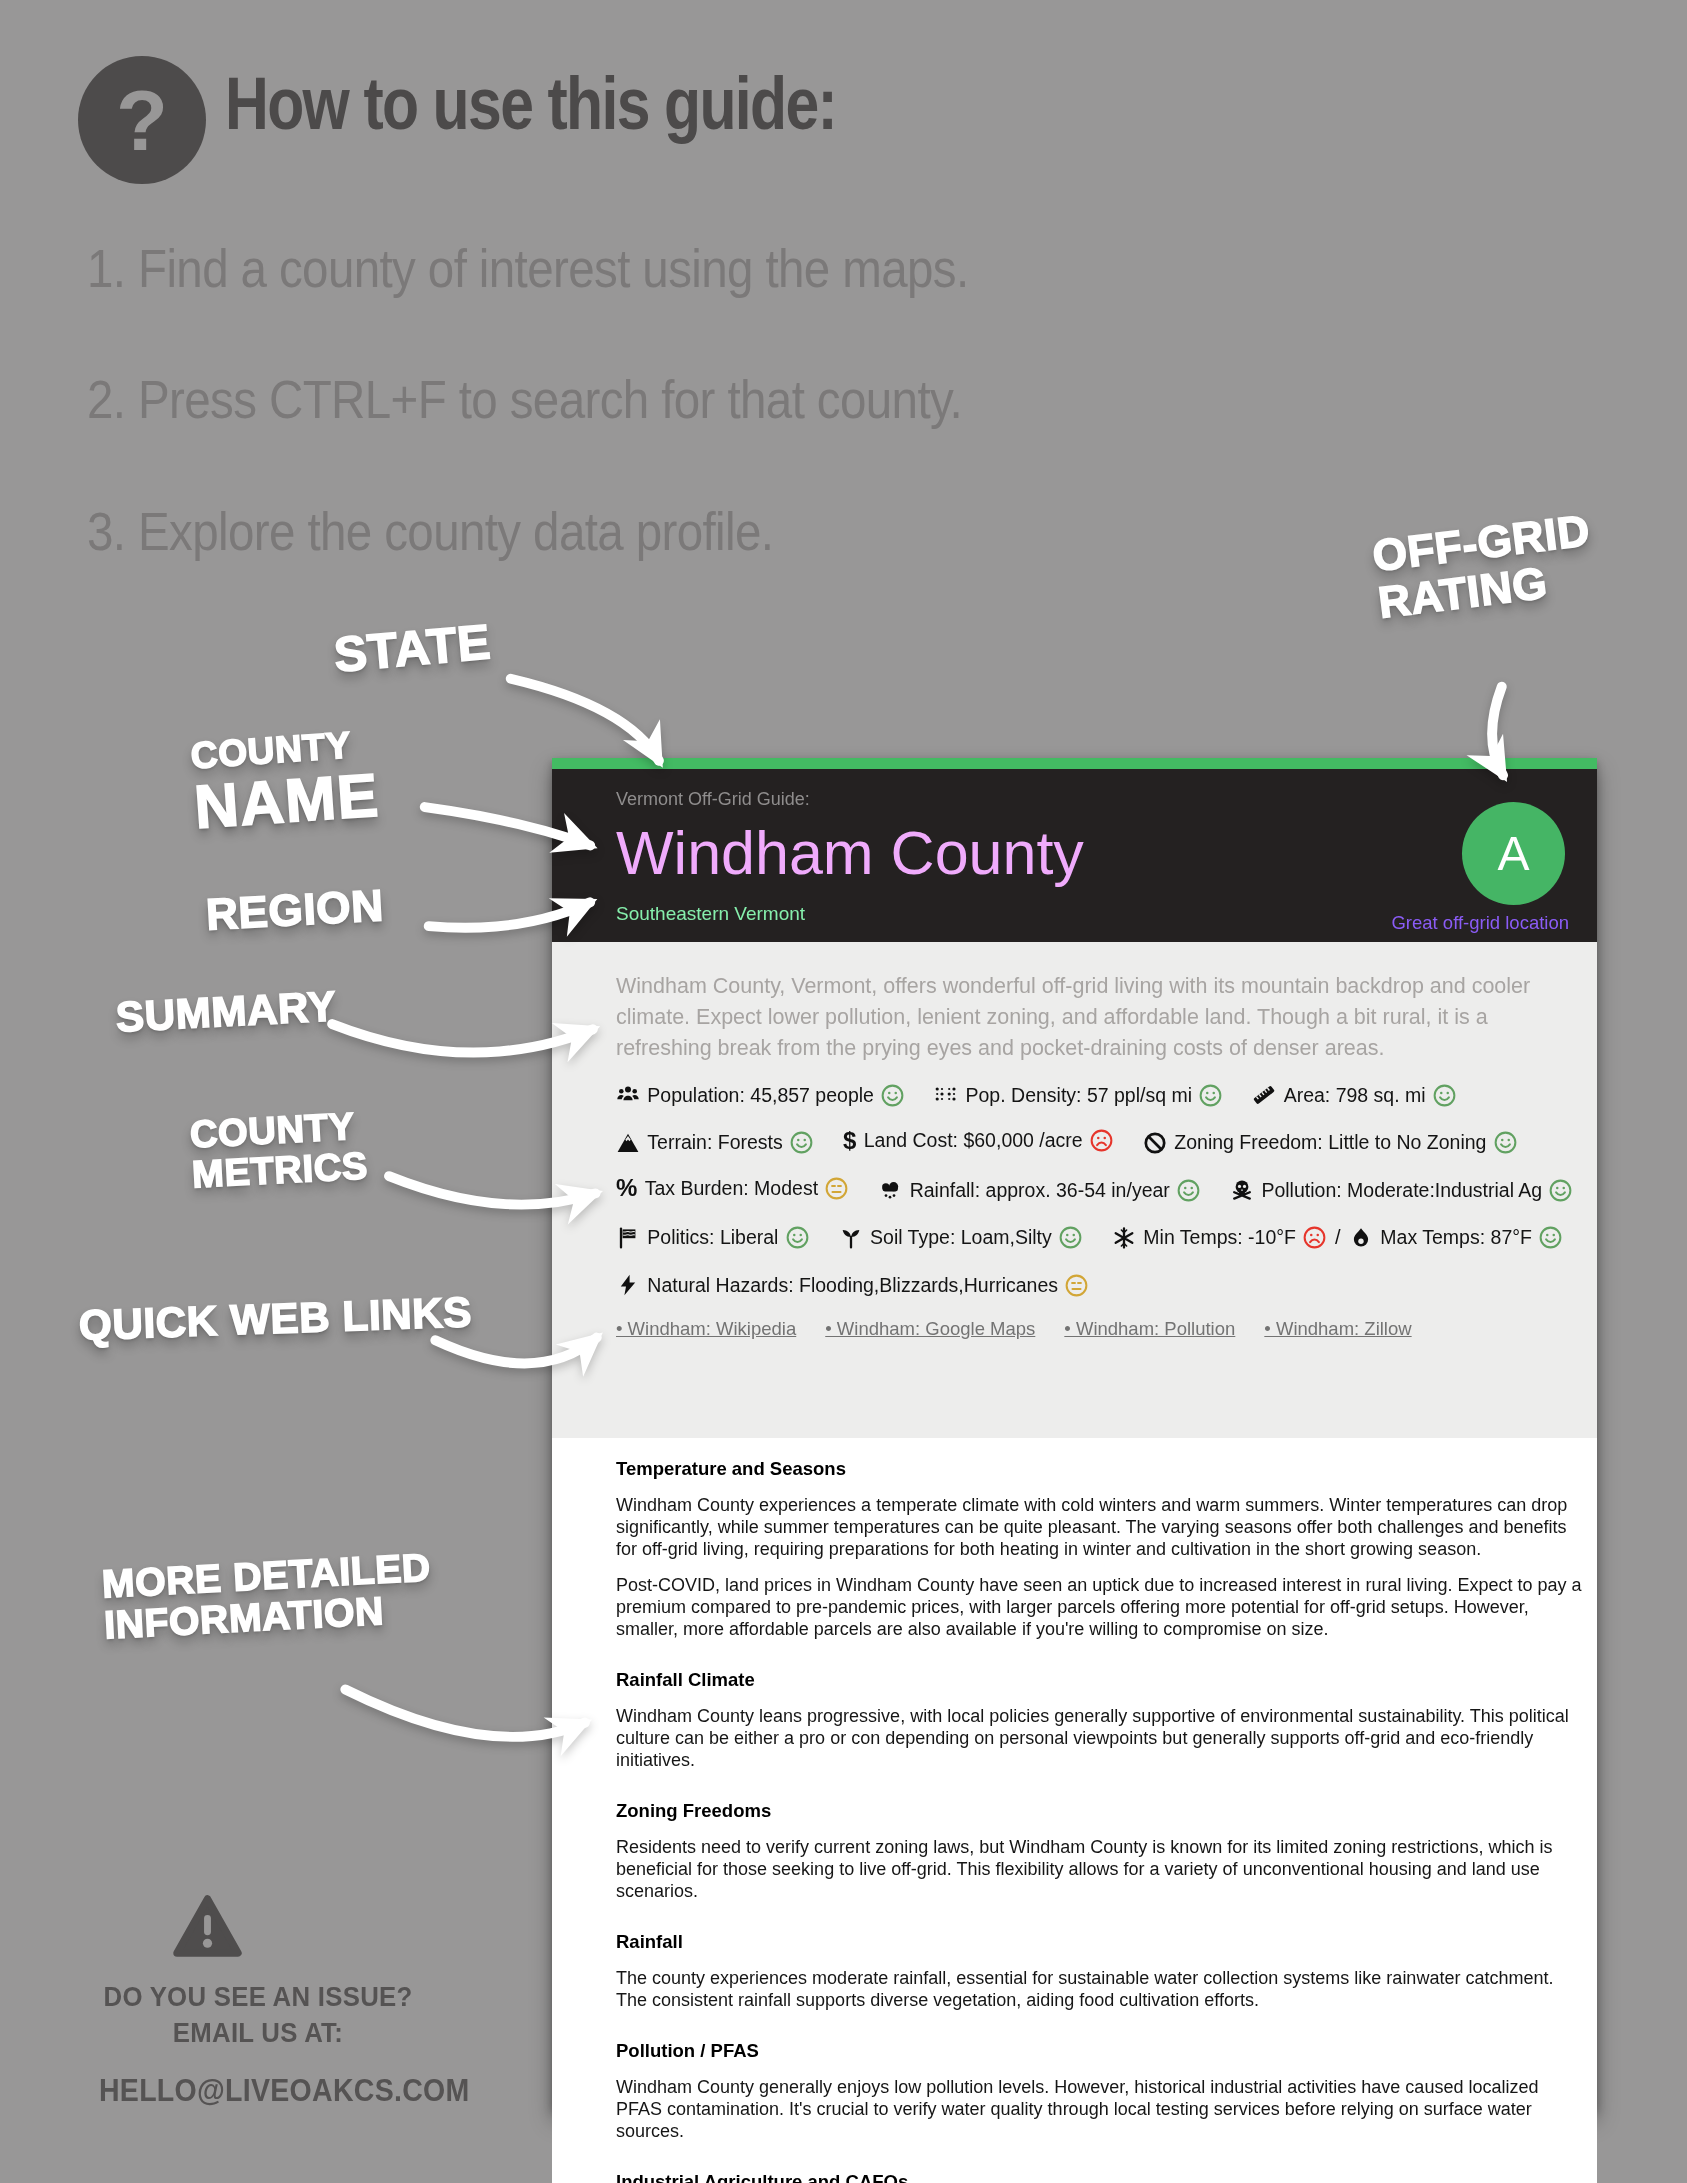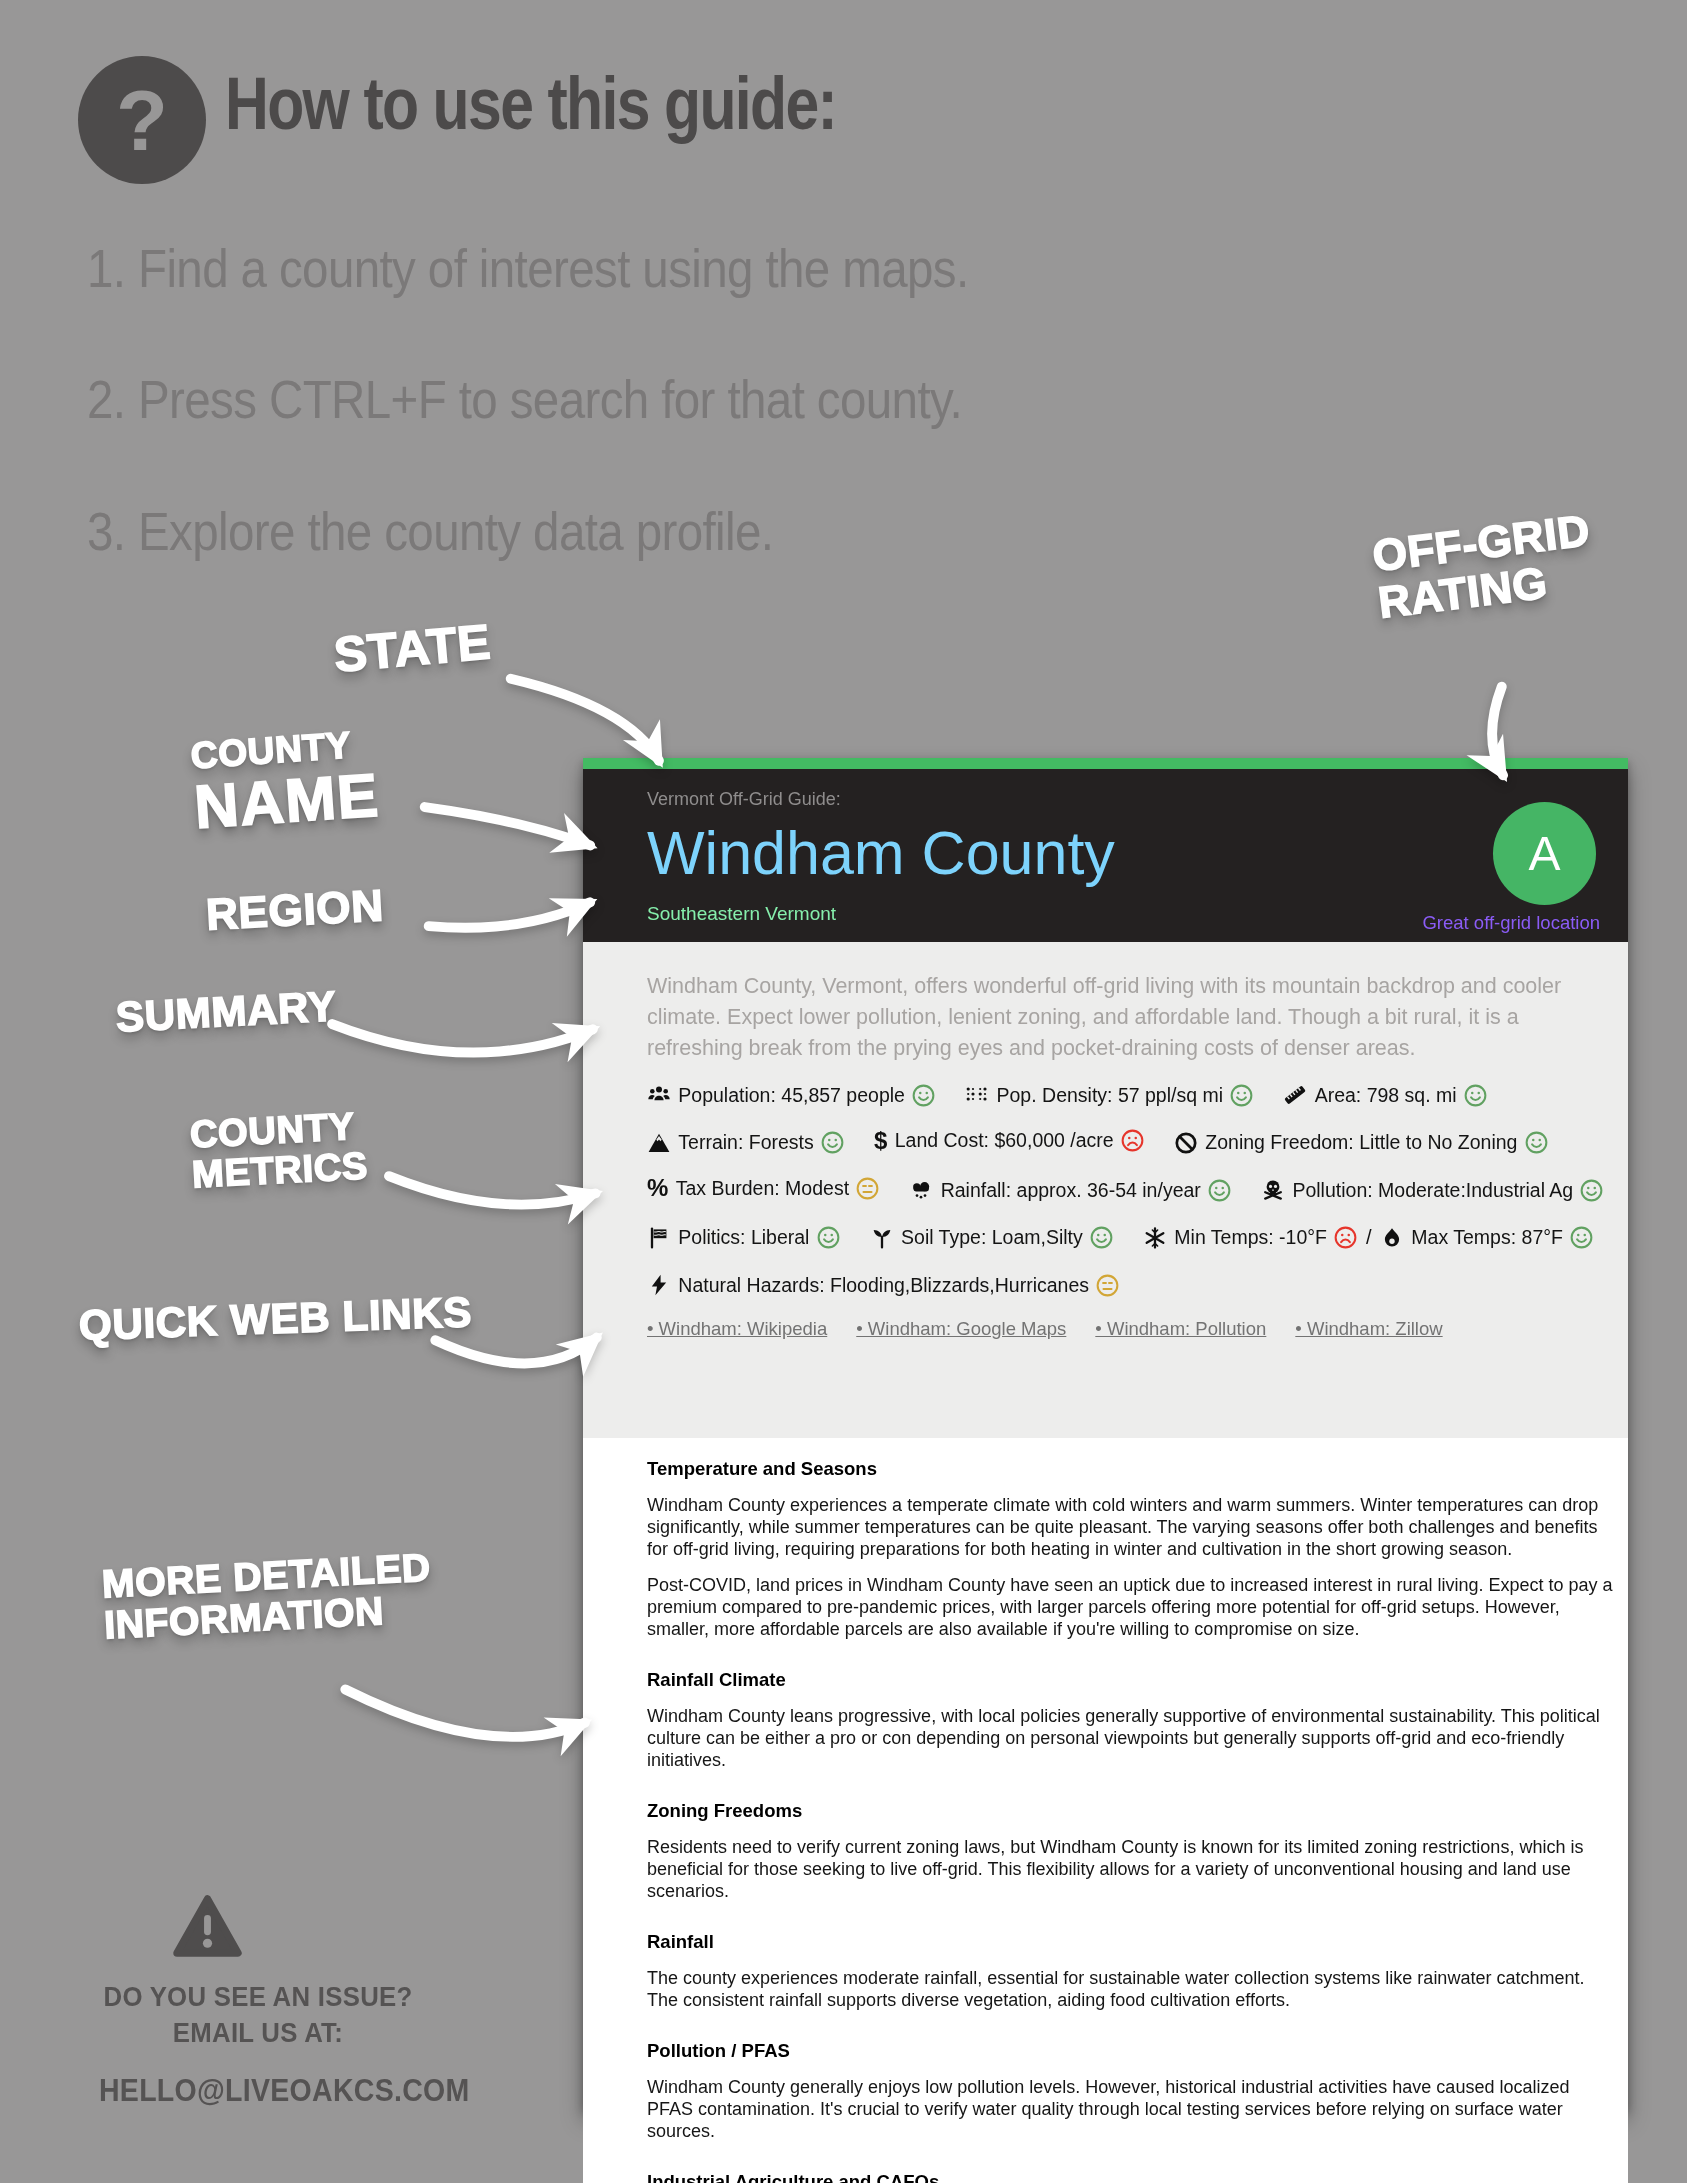--- a/index.html
+++ b/index.html
@@ -55,31 +55,31 @@
   }
   #issue1{ top:1981px; } #issue2{ top:2017px; }
   .issue-email {
     position:absolute; left:99px; top:2073px; color:#555353; font-weight:bold;
     font-size:31px; letter-spacing:0.3px; transform:scaleX(.92); transform-origin:left top;
     white-space:nowrap;
   }
 
   
   .card {
-    position:absolute; left:583px; top:758px; width:1045px; height:1351px;
+    position:absolute; left:552px; top:758px; width:1045px; height:1351px;
     background:#ffffff;
     box-shadow:0 12px 20px rgba(0,0,0,.35), 0 3.3px 8px rgba(0,0,0,.25);
   }
   .green-bar { height:11.2px; background:#43bb63; }
   .card-header {
     position:relative; height:173px; background:#242121;
     padding:20px 26.5px 0 64px;
   }
   .kicker { font-size:18px; color:#8f8d8d; }
-  .county-title { font-size:61px; color:#7dd3fc; margin-top:8px; letter-spacing:0; }
+  .county-title { font-size:61px; color:#f0abfc; margin-top:8px; letter-spacing:0; }
   .county-region { font-size:19px; color:#86efac; margin-top:14.6px; }
   .rating-circle {
     position:absolute; left:910px; top:33px; width:103px; height:103px;
     background:#45b565; border-radius:50%;
     display:flex; align-items:center; justify-content:center;
   }
   .rating-circle .grade { color:#fff; font-size:48px; }
   .rating-caption {
     position:absolute; right:28px; top:143px; color:#8b5cf6; font-size:18.5px;
   }

